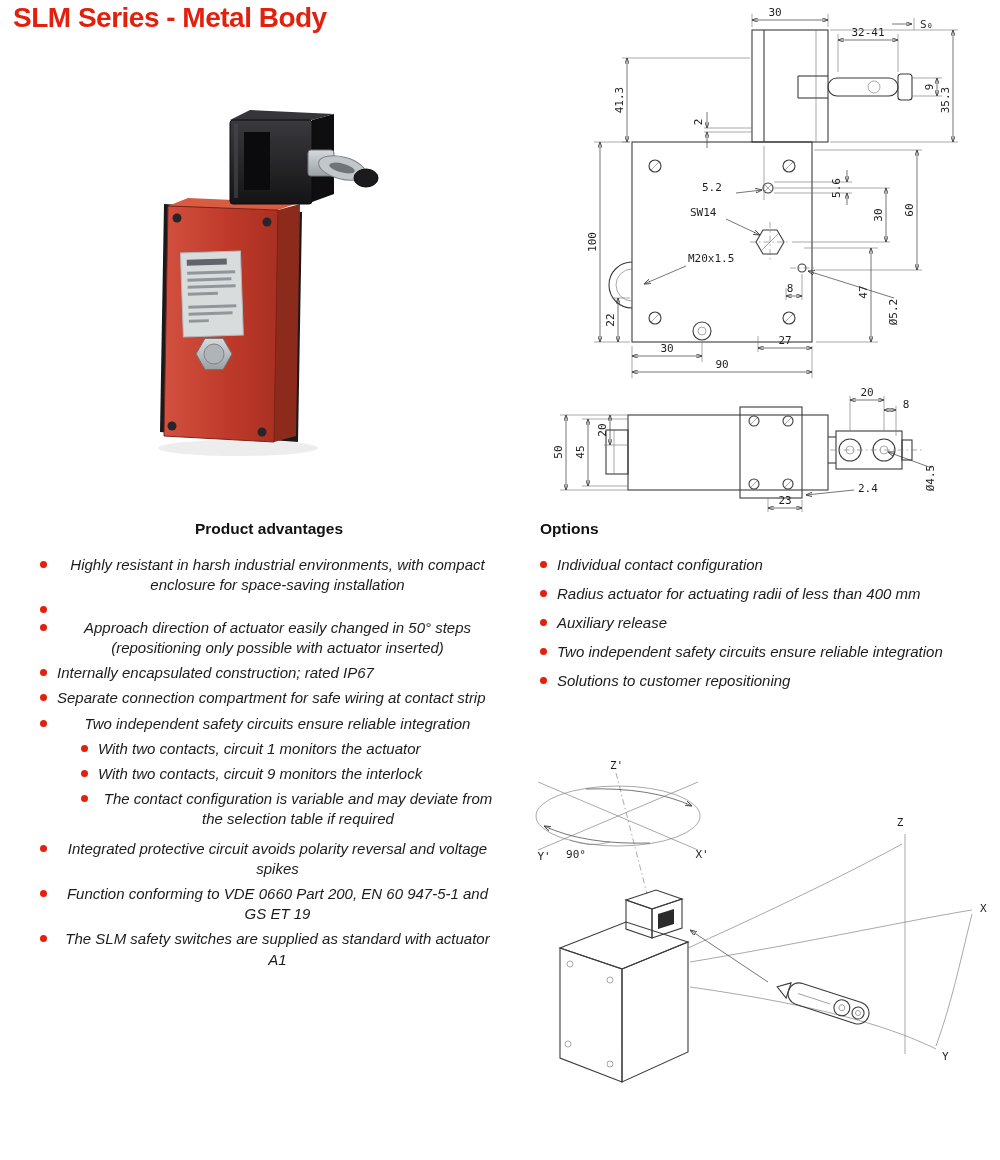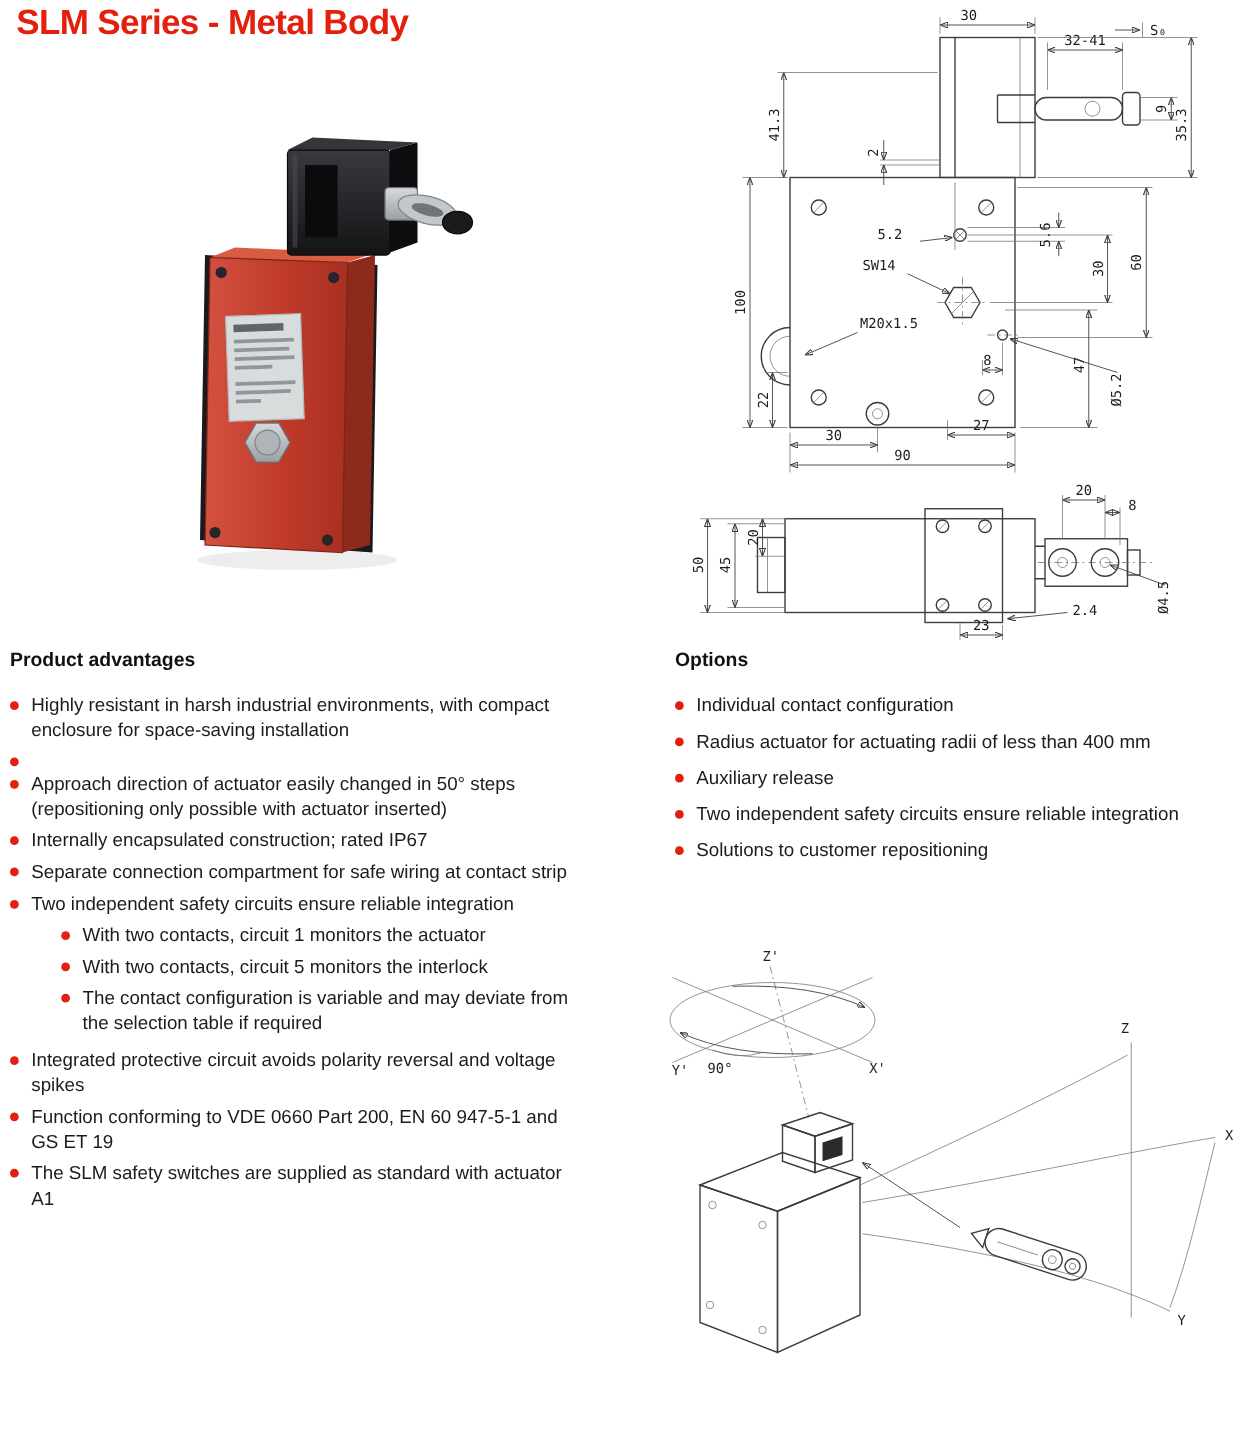--- a/index.html
+++ b/index.html
@@ -12,24 +12,24 @@
   .title {
     position: absolute; left: 13px; top: 2px; margin: 0;
     font-size: 28px; font-weight: 700; color: #e3200e; letter-spacing: -0.5px; text-align: right;
   }
   .photo   { position: absolute; left: 150px; top: 92px; }
   .cadwrap { position: absolute; left: 540px; top: 0; }
   .isowrap { position: absolute; left: 530px; top: 752px; }
 
   .col { position: absolute; top: 520px; }
   .col h2 { font-size: 15.5px; margin: 0 0 17px 0; color: #111; }
-  .col-adv { left: 8px;  width: 458px; }
+  .col-adv { left: 40px;  width: 458px; text-align: center; }
   .col-opt { left: 540px; width: 472px; }
 
-  ul.blist { list-style: none; margin: 0; padding: 0; font-size: 15px; line-height: 1.34; }
+  ul.blist { list-style: none; margin: 0; padding: 0; font-size: 15px; line-height: 1.34; font-style: italic; }
   .blist li { display: flex; gap: 10px; margin-bottom: 5px; }
   .col-opt .blist li { margin-bottom: 9px; }
   .bullet { flex: 0 0 auto; width: 7px; height: 7px; border-radius: 50%; background: #e3200e; margin-top: 6px; }
   ul.sub { list-style: none; padding: 0; margin: 5px 0 3px 24px; }
   .li-body { flex: 1 1 auto; }
 
   
   .cad line, .cad rect, .cad circle, .cad ellipse, .cad path, .cad polygon, .cad polyline {
     fill: none; stroke: #3b3b3b; stroke-width: 1.1;
   }
@@ -381,21 +381,21 @@
       <span class="bullet"></span>
       <div class="li-body">
         <span>Two independent safety circuits ensure reliable integration</span>
         <ul class="blist sub">
           <li>
             <span class="bullet"></span>
             <span>With two contacts, circuit 1 monitors the actuator</span>
           </li>
           <li>
             <span class="bullet"></span>
-            <span>With two contacts, circuit 5 monitors the interlock</span>
+            <span>With two contacts, circuit 9 monitors the interlock</span>
           </li>
           <li>
             <span class="bullet"></span>
             <span>The contact configuration is variable and may deviate from the selection table if required</span>
           </li>
         </ul>
       </div>
     </li>
     <li>
       <span class="bullet"></span>

